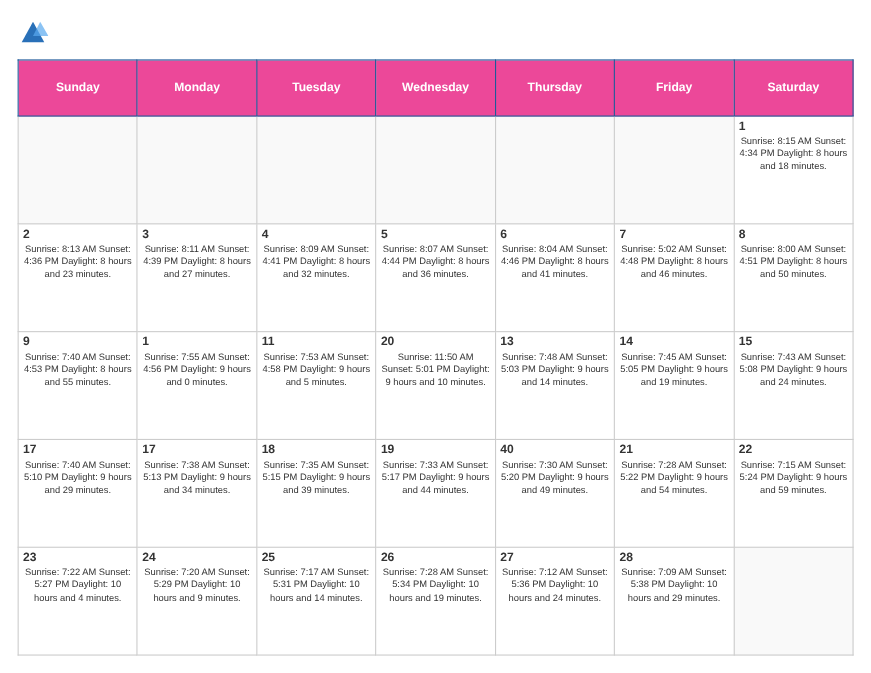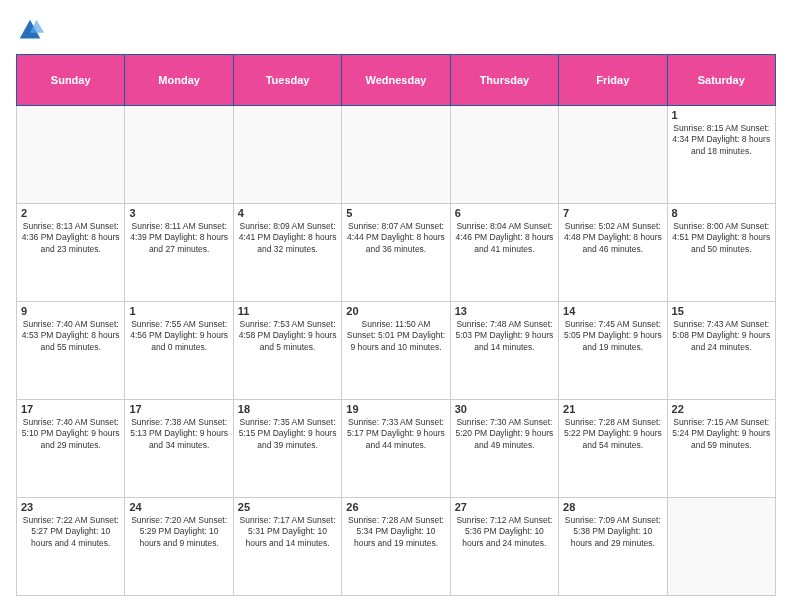--- a/index.html
+++ b/index.html
@@ -257,21 +257,21 @@
 Sunset: 5:15 PM
 Daylight: 9 hours and 39 minutes.</div>
           </td>
           <td>
             <span class="day-number">19</span>
             <div class="day-info">Sunrise: 7:33 AM
 Sunset: 5:17 PM
 Daylight: 9 hours and 44 minutes.</div>
           </td>
           <td>
-            <span class="day-number">30</span>
+            <span class="day-number">40</span>
             <div class="day-info">Sunrise: 7:30 AM
 Sunset: 5:20 PM
 Daylight: 9 hours and 49 minutes.</div>
           </td>
           <td>
             <span class="day-number">21</span>
             <div class="day-info">Sunrise: 7:28 AM
 Sunset: 5:22 PM
 Daylight: 9 hours and 54 minutes.</div>
           </td>

